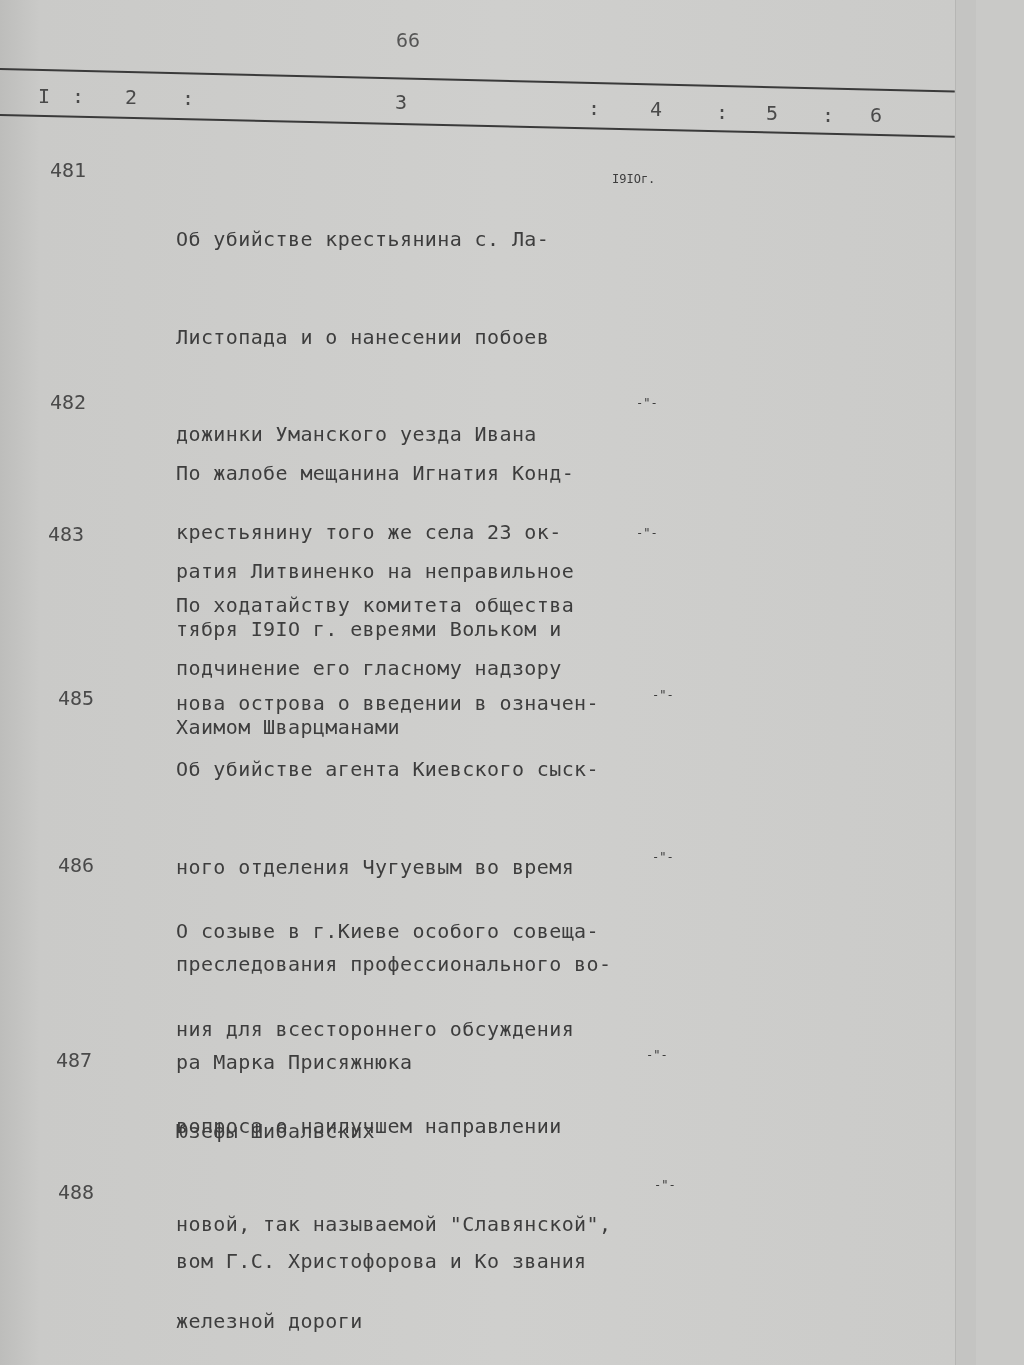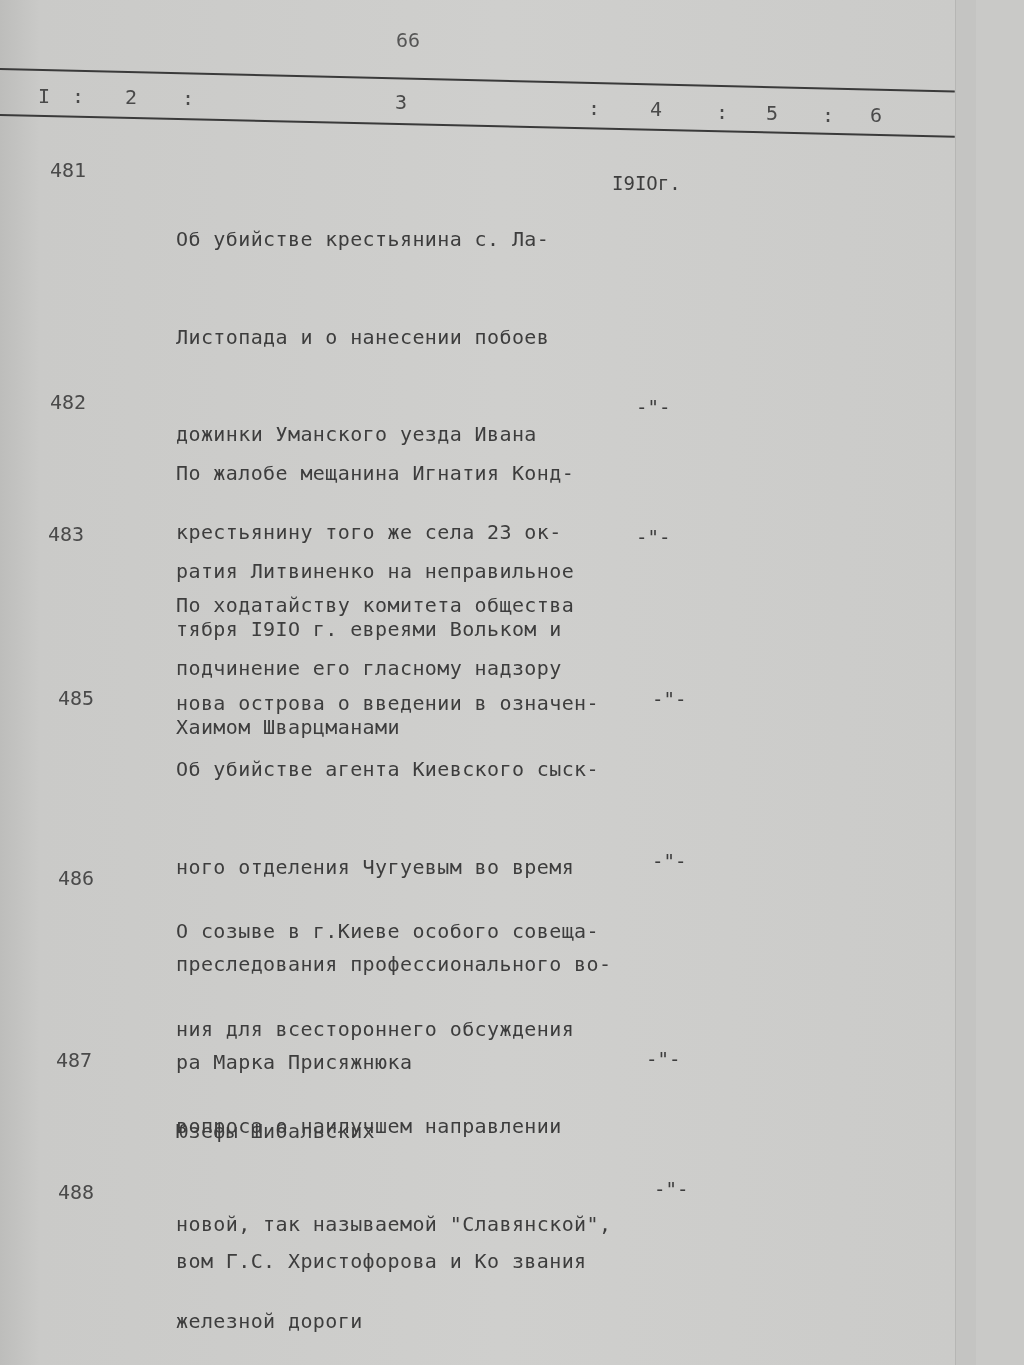--- a/index.html
+++ b/index.html
@@ -18,21 +18,21 @@
     background:#c4c4c2; border-left:1px solid #b6b6b4;
   }
   .page-num { position:absolute; left:396px; top:28px; font-size:20px; color:#555; }
   .rule { position:absolute; height:2px; background:#3a3a3a; transform-origin:left center; }
   .rule.top { left:0; top:68px; width:955px; transform:rotate(1.35deg); }
   .rule.bottom { left:0; top:114px; width:955px; transform:rotate(1.3deg); }
   .colhead { position:absolute; top:84px; font-size:20px; color:#4a4a4a; }
   .entry { position:absolute; left:0; width:955px; }
   .entry .num { position:absolute; font-size:20px; color:#4a4a4a; }
   .entry .text { position:absolute; left:176px; font-size:20px; line-height:32.5px; white-space:pre; color:#3d3d3d; letter-spacing:0.4px; }
-  .entry .date { position:absolute; font-size:19px; color:#3d3d3d; }
+  .entry .date { position:absolute; font-size:12px; color:#3d3d3d; }
 </style>
 </head>
 <body>
 
 <div class="page">
   <div class="page-num">66</div>
 
   <div class="rule top"></div>
   <div class="rule bottom"></div>
 
@@ -87,21 +87,21 @@
     <div class="text" style="top:2px">
       <div>Об убийстве агента Киевского сыск-</div>
       <div>ного отделения Чугуевым во время</div>
       <div>преследования профессионального во-</div>
       <div>ра Марка Присяжнюка</div>
     </div>
     <span class="date" style="left:652px;top:2px">-"-</span>
   </div>
 
   <div class="entry" style="top:850px">
-    <span class="num" style="left:58px;top:16px">486</span>
+    <span class="num" style="left:58px;top:3px">486</span>
     <div class="text" style="top:0">
       <div>О созыве в г.Киеве особого совеща-</div>
       <div>ния для всестороннего обсуждения</div>
       <div>вопроса о наилучшем направлении</div>
       <div>новой, так называемой "Славянской",</div>
       <div>железной дороги</div>
     </div>
     <span class="date" style="left:652px;top:0">-"-</span>
   </div>
 

